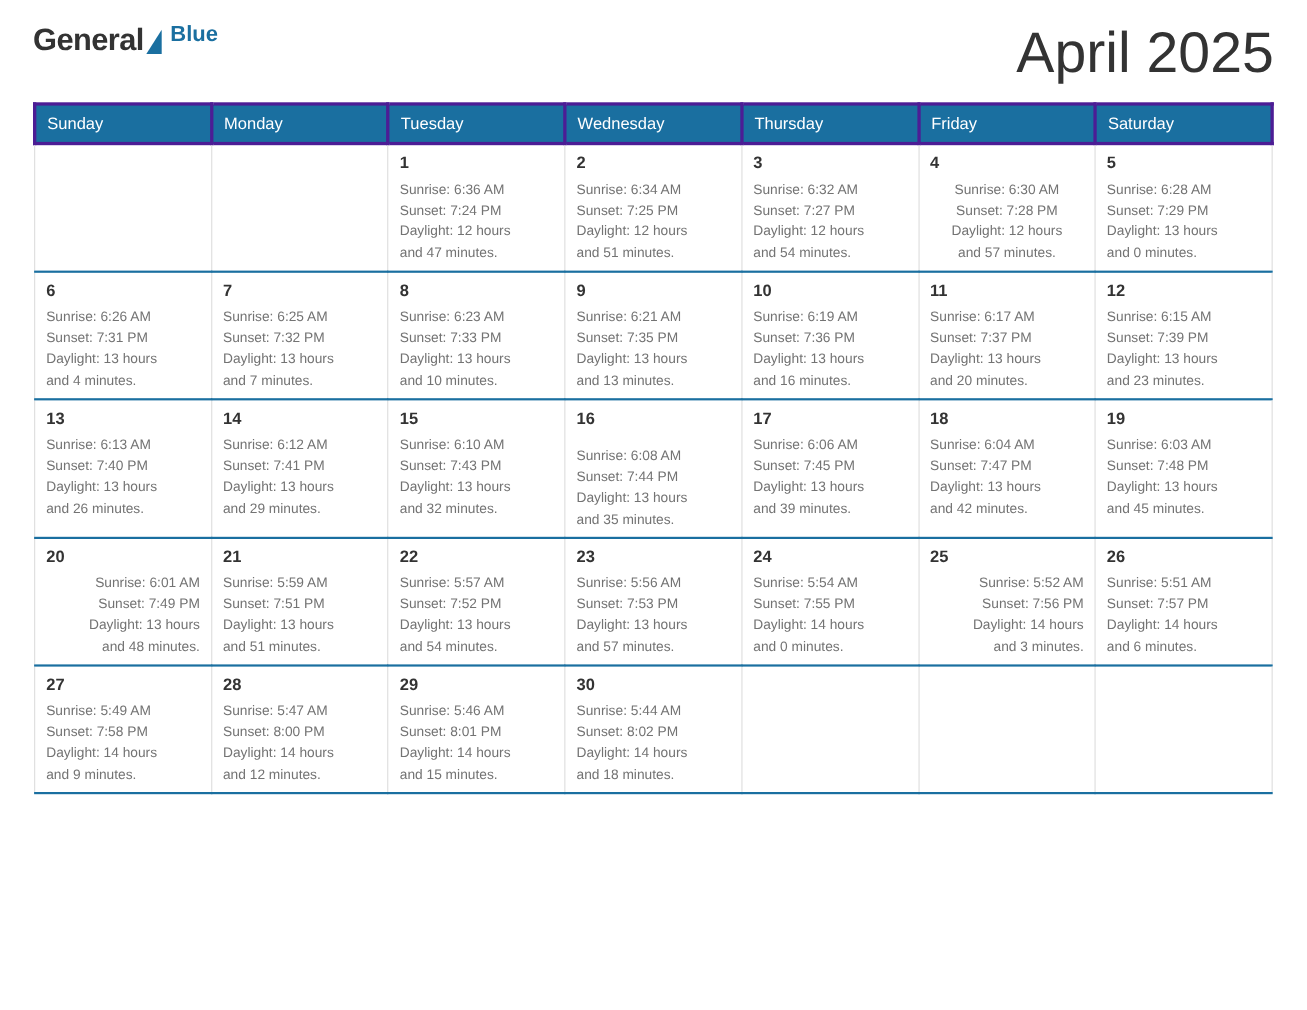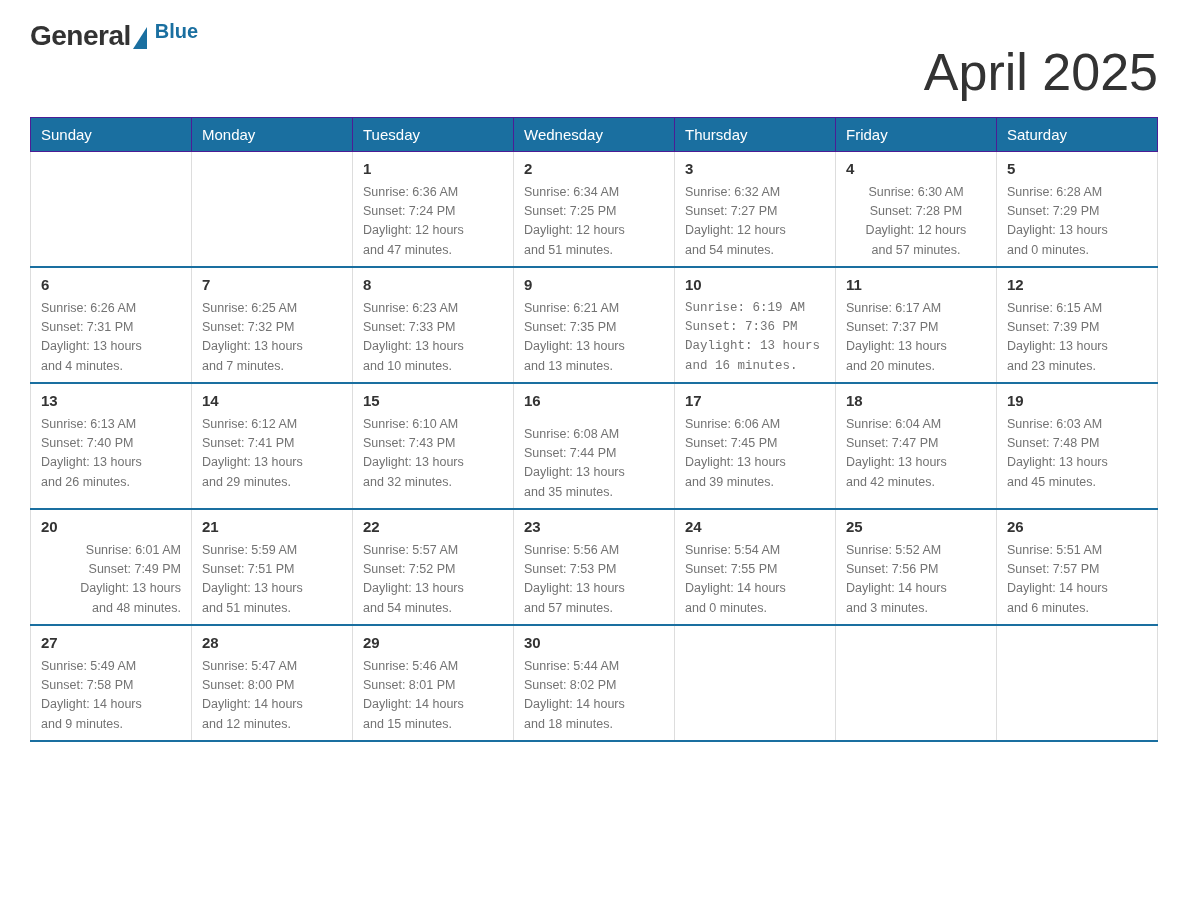--- a/index.html
+++ b/index.html
@@ -41,21 +41,20 @@
       margin-top: 4px;
     }
     .logo-subtitle {
       font-size: 20px;
       color: #1a6fa0;
       font-weight: bold;
       margin-left: 4px;
     }
     .title-area {
       text-align: left;
-      margin-top: 24px;
     }
     .month-title {
       font-size: 52px;
       font-weight: normal;
       color: #333;
       line-height: 1.1;
     }
     .location-title {
       font-size: 20px;
       color: #555;
@@ -68,21 +67,21 @@
     }
     .calendar thead tr {
       background-color: #1a6fa0;
       color: #fff;
     }
     .calendar thead th {
       padding: 8px 10px;
       font-size: 15px;
       font-weight: normal;
       text-align: left;
-      border: 1px solid #4c1d95;
+      border: 3px solid #4c1d95;
       margin-left: 26px;
     }
     .calendar tbody tr {
       border-bottom: 2px solid #1a6fa0;
     }
     .calendar tbody td {
       vertical-align: top;
       padding: 6px 10px;
       font-size: 13px;
       border: 1px solid #ddd;
@@ -200,21 +199,21 @@
         </td>
         <td>
           <span class="day-num">9</span>
           <div class="day-info" style="white-space: pre-line;">Sunrise: 6:21 AM
 Sunset: 7:35 PM
 Daylight: 13 hours
 and 13 minutes.</div>
         </td>
         <td>
           <span class="day-num">10</span>
-          <div class="day-info" style="white-space: pre-line; font-family: Liberation Mono, monospace;">Sunrise: 6:19 AM
+          <div class="day-info" style="white-space: pre-line;">Sunrise: 6:19 AM
 Sunset: 7:36 PM
 Daylight: 13 hours
 and 16 minutes.</div>
         </td>
         <td>
           <span class="day-num">11</span>
           <div class="day-info" style="white-space: pre-line;">Sunrise: 6:17 AM
 Sunset: 7:37 PM
 Daylight: 13 hours
 and 20 minutes.</div>
@@ -309,21 +308,21 @@
         </td>
         <td>
           <span class="day-num">24</span>
           <div class="day-info" style="white-space: pre-line;">Sunrise: 5:54 AM
 Sunset: 7:55 PM
 Daylight: 14 hours
 and 0 minutes.</div>
         </td>
         <td>
           <span class="day-num">25</span>
-          <div class="day-info" style="white-space: pre-line;">Sunrise: 5:52 AM
+          <div class="day-info" style="white-space: pre-line; text-align: right;">Sunrise: 5:52 AM
 Sunset: 7:56 PM
 Daylight: 14 hours
 and 3 minutes.</div>
         </td>
         <td>
           <span class="day-num">26</span>
           <div class="day-info" style="white-space: pre-line;">Sunrise: 5:51 AM
 Sunset: 7:57 PM
 Daylight: 14 hours
 and 6 minutes.</div>

